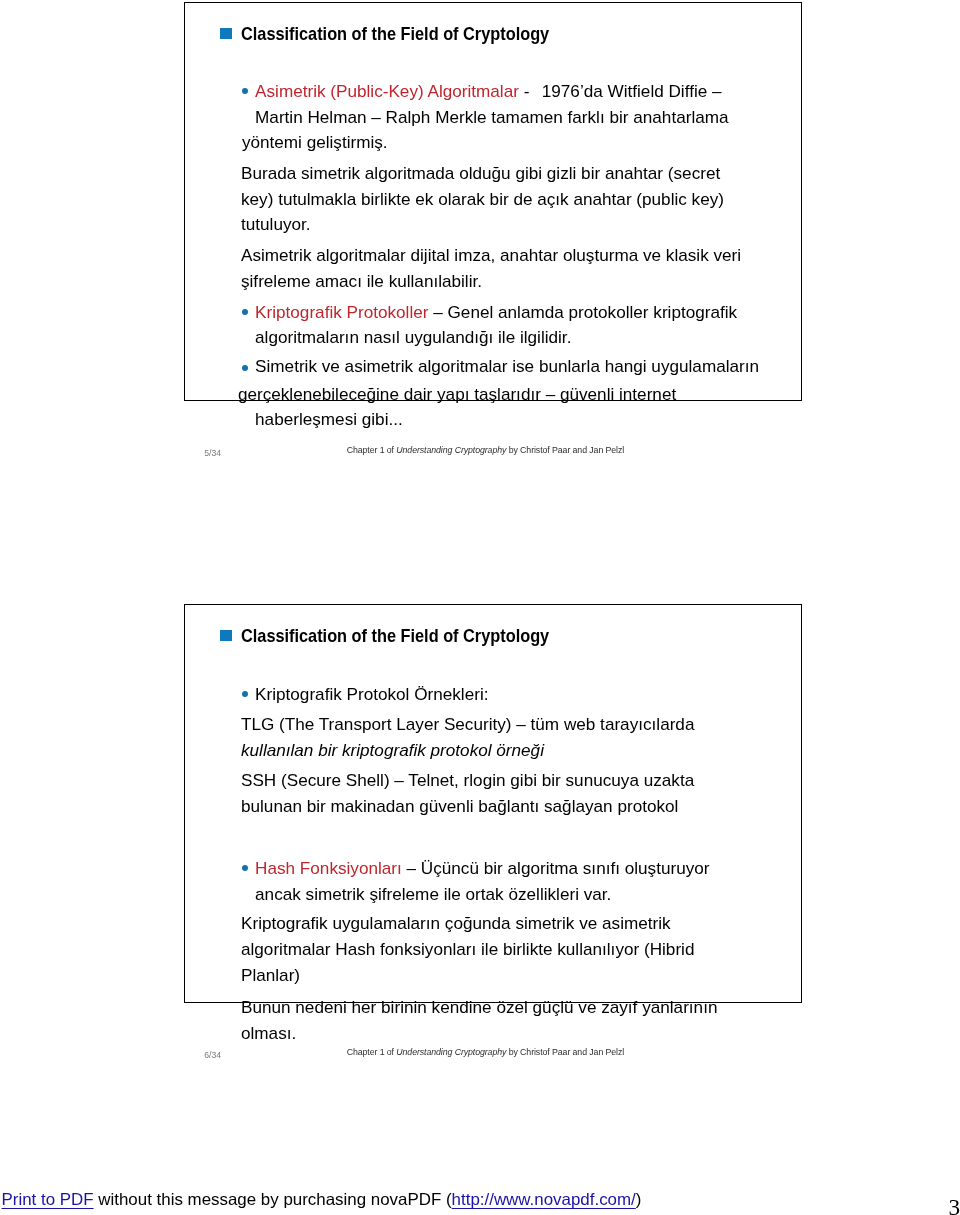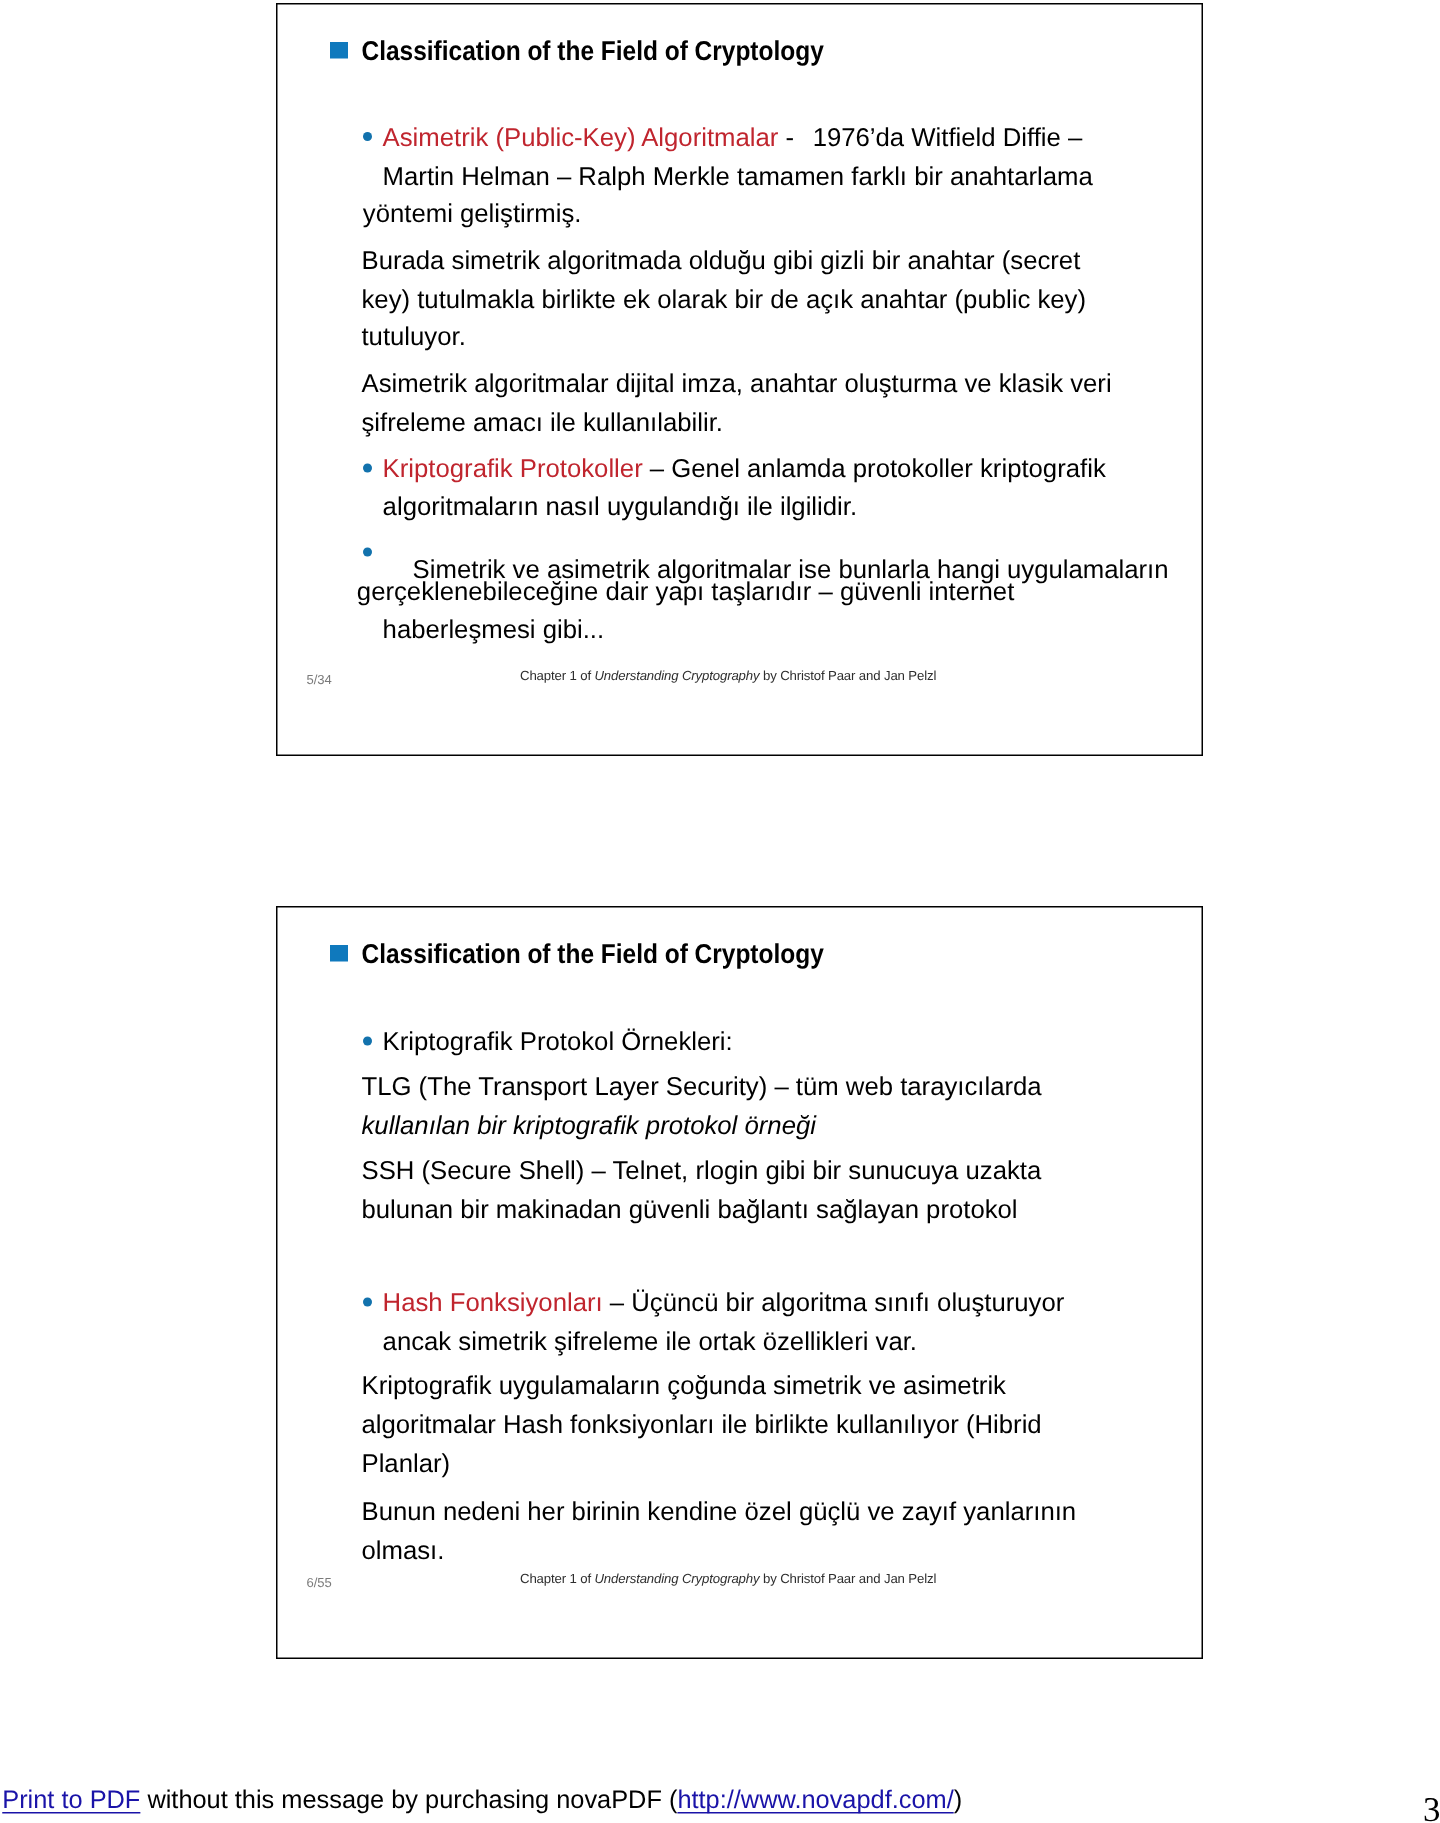--- a/index.html
+++ b/index.html
@@ -1,20 +1,20 @@
 <!DOCTYPE html>
 <html><head>
 <meta charset="utf-8">
 <style>
   html,body{margin:0;padding:0;}
   body{width:960px;height:1215px;background:#ffffff;
        font-family:"Liberation Sans",sans-serif;}
   .page{position:relative;width:960px;height:1215px;overflow:hidden;}
 
-  .slide{position:absolute;left:183.9px;width:618.4px;height:502px;
+  .slide{position:absolute;left:183.9px;width:618.4px;height:399px;
          border:1.7px solid #000;background:#fff;box-sizing:border-box;}
   #slide1{top:2.0px;}
   #slide2{top:604.1px;}
 
   
   .title-bullet{position:absolute;left:35.3px;top:25.2px;width:11.9px;height:11.2px;background:#0f79bd;}
   .title-text{position:absolute;left:56.4px;top:21.35px;font-weight:bold;font-size:18.2px;color:#000;
               white-space:nowrap;transform:scaleX(0.897);transform-origin:left top;
               line-height:21px;}
 
@@ -52,21 +52,21 @@
         <div class="para" style="left: 57px; top: 126.99px;"><span class="k">yöntemi geliştirmiş.</span></div>
         <div class="para" style="left: 56.1px; top: 158.16px;"><span class="k">Burada simetrik algoritmada olduğu gibi gizli bir anahtar (secret</span></div>
         <div class="para" style="left: 56.1px; top: 183.58px;"><span class="k">key) tutulmakla birlikte ek olarak bir de açık anahtar (public key)</span></div>
         <div class="para" style="left: 56.1px; top: 209px;"><span class="k">tutuluyor.</span></div>
         <div class="para" style="left: 56.1px; top: 240.17px;"><span class="k">Asimetrik algoritmalar dijital imza, anahtar oluşturma ve klasik veri</span></div>
         <div class="para" style="left: 56.1px; top: 265.59px;"><span class="k">şifreleme amacı ile kullanılabilir.</span></div>
         <div class="dot" style="left: 56.9px; top: 305.66px;"></div>
         <div class="para" style="left: 70.2px; top: 296.76px;"><span class="red">Kriptografik Protokoller</span><span class="k"> – Genel anlamda protokoller kriptografik</span></div>
         <div class="para" style="left: 70.2px; top: 322.18px;"><span class="k">algoritmaların nasıl uygulandığı ile ilgilidir.</span></div>
         <div class="dot" style="left: 56.9px; top: 362.25px;"></div>
-        <div class="para" style="left: 70.2px; top: 364px; margin-left: 20px;"><span class="k">Simetrik ve asimetrik algoritmalar ise bunlarla hangi uygulamaların</span></div>
+        <div class="para" style="left: 70.2px; top: 351px;"><span class="k">Simetrik ve asimetrik algoritmalar ise bunlarla hangi uygulamaların</span></div>
         <div class="para" style="left: 53px; top: 378.77px;"><span class="k">gerçeklenebileceğine dair yapı taşlarıdır – güvenli internet</span></div>
         <div class="para" style="left: 70.2px; top: 404.19px;"><span class="k">haberleşmesi gibi...</span></div>
       </div>
     <div class="pg">5/34</div>
     <div class="cap"><span>Chapter 1 of </span><i>Understanding Cryptography</i><span> by Christof Paar and Jan Pelzl</span></div>
   </div>
 
   <div class="slide" id="slide2">
     <span class="title-bullet"></span>
     <span class="title-text">Classification of the Field of Cryptology</span>
@@ -79,21 +79,21 @@
         <div class="para" style="left: 56.1px; top: 189.4px;"><span class="k">bulunan bir makinadan güvenli bağlantı sağlayan protokol</span></div>
         <div class="dot" style="left: 56.9px; top: 259.7px;"></div>
         <div class="para" style="left: 70.2px; top: 250.8px;"><span class="red">Hash Fonksiyonları</span><span class="k"> – Üçüncü bir algoritma sınıfı oluşturuyor</span></div>
         <div class="para" style="left: 70.2px; top: 276.9px;"><span class="k">ancak simetrik şifreleme ile ortak özellikleri var.</span></div>
         <div class="para" style="left: 56.1px; top: 306.2px;"><span class="k">Kriptografik uygulamaların çoğunda simetrik ve asimetrik</span></div>
         <div class="para" style="left: 56.1px; top: 332.3px;"><span class="k">algoritmalar Hash fonksiyonları ile birlikte kullanılıyor (Hibrid</span></div>
         <div class="para" style="left: 56.1px; top: 358.4px;"><span class="k">Planlar)</span></div>
         <div class="para" style="left: 56.1px; top: 389.6px;"><span class="k">Bunun nedeni her birinin kendine özel güçlü ve zayıf yanlarının</span></div>
         <div class="para" style="left: 56.1px; top: 415.7px;"><span class="k">olması.</span></div>
       </div>
-    <div class="pg">6/55</div>
+    <div class="pg">6/34</div>
     <div class="cap"><span>Chapter 1 of </span><i>Understanding Cryptography</i><span> by Christof Paar and Jan Pelzl</span></div>
   </div>
 
   <div class="banner">
     <a href="#">Print to PDF</a><span> without this message by purchasing novaPDF (</span><a href="#">http://www.novapdf.com/</a><span>)</span>
   </div>
   <div class="pageno">3</div>
 </div>
 
 </body></html>

